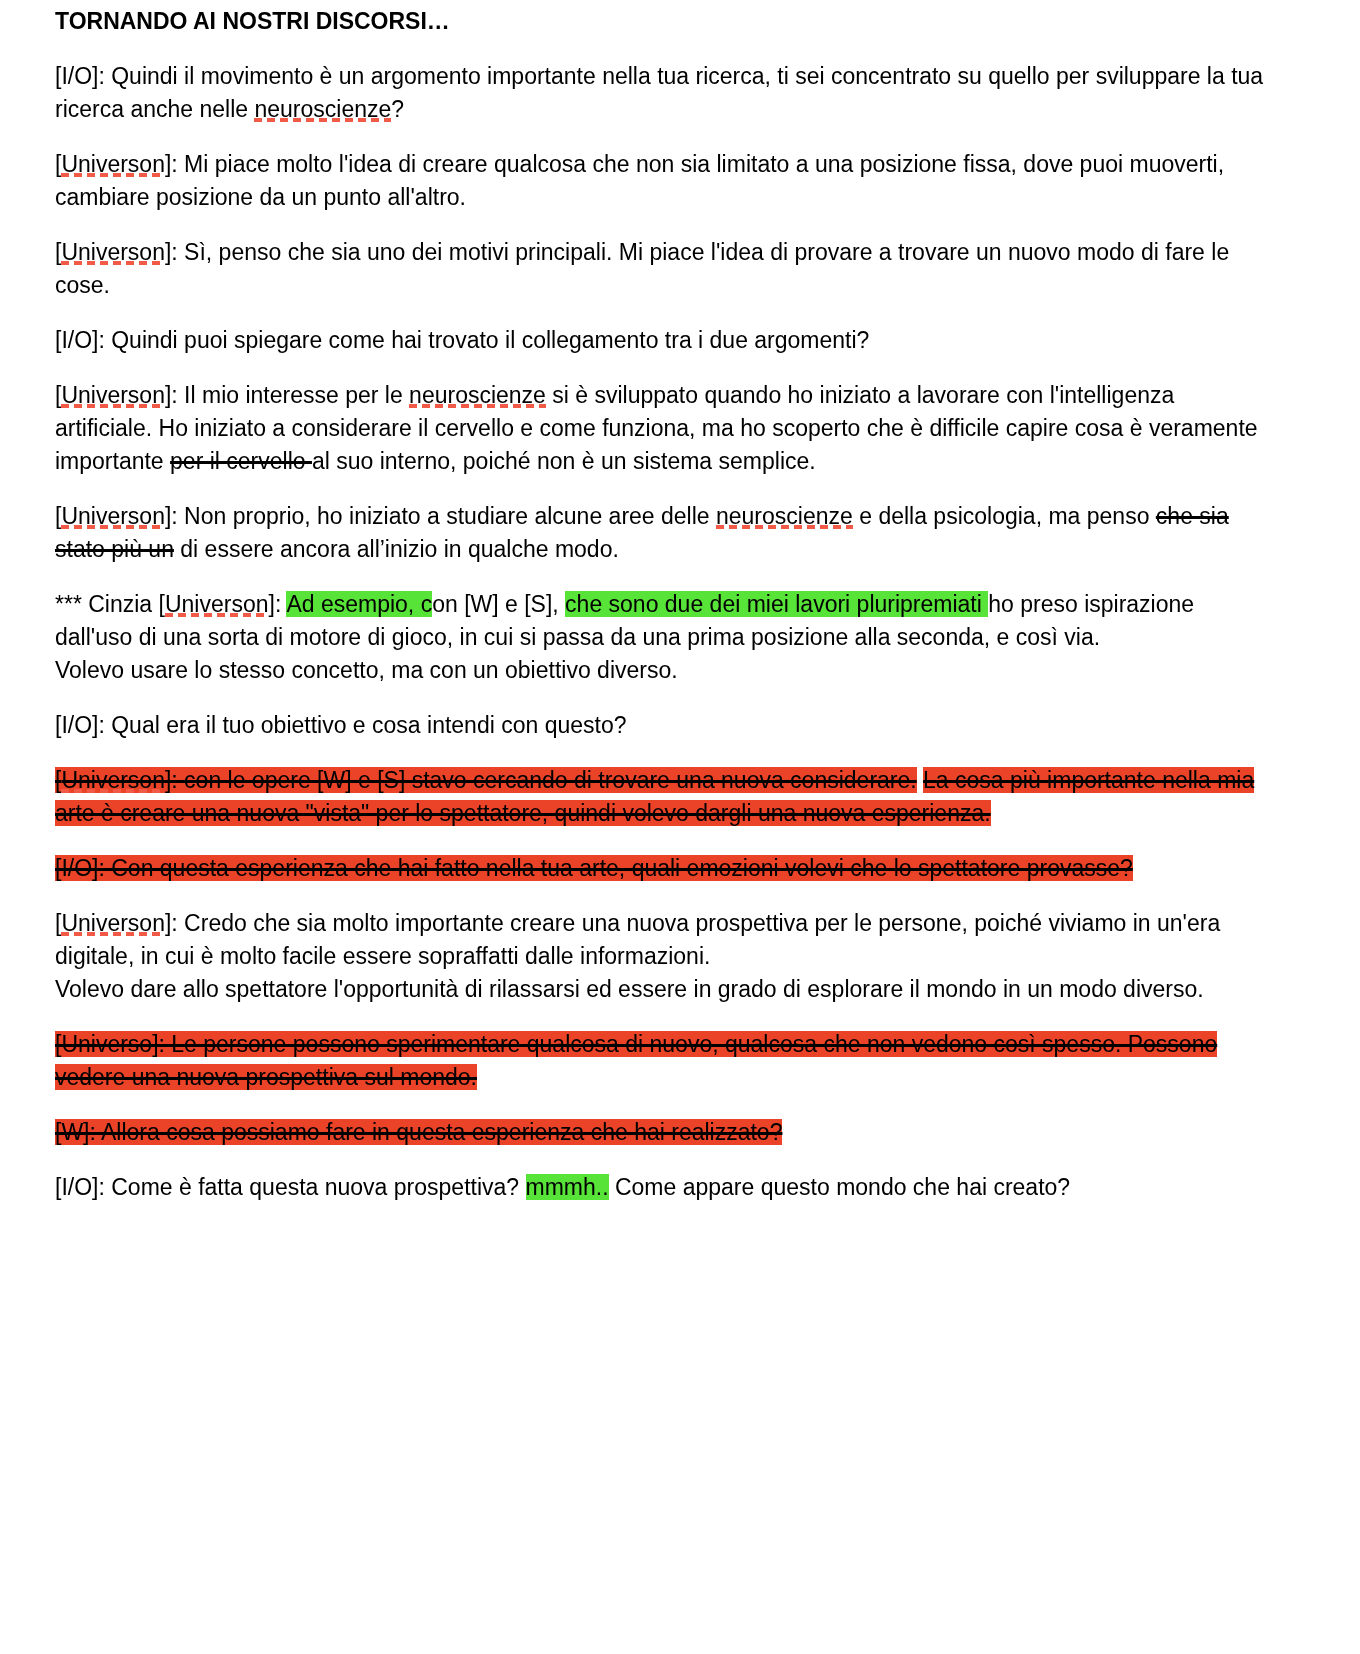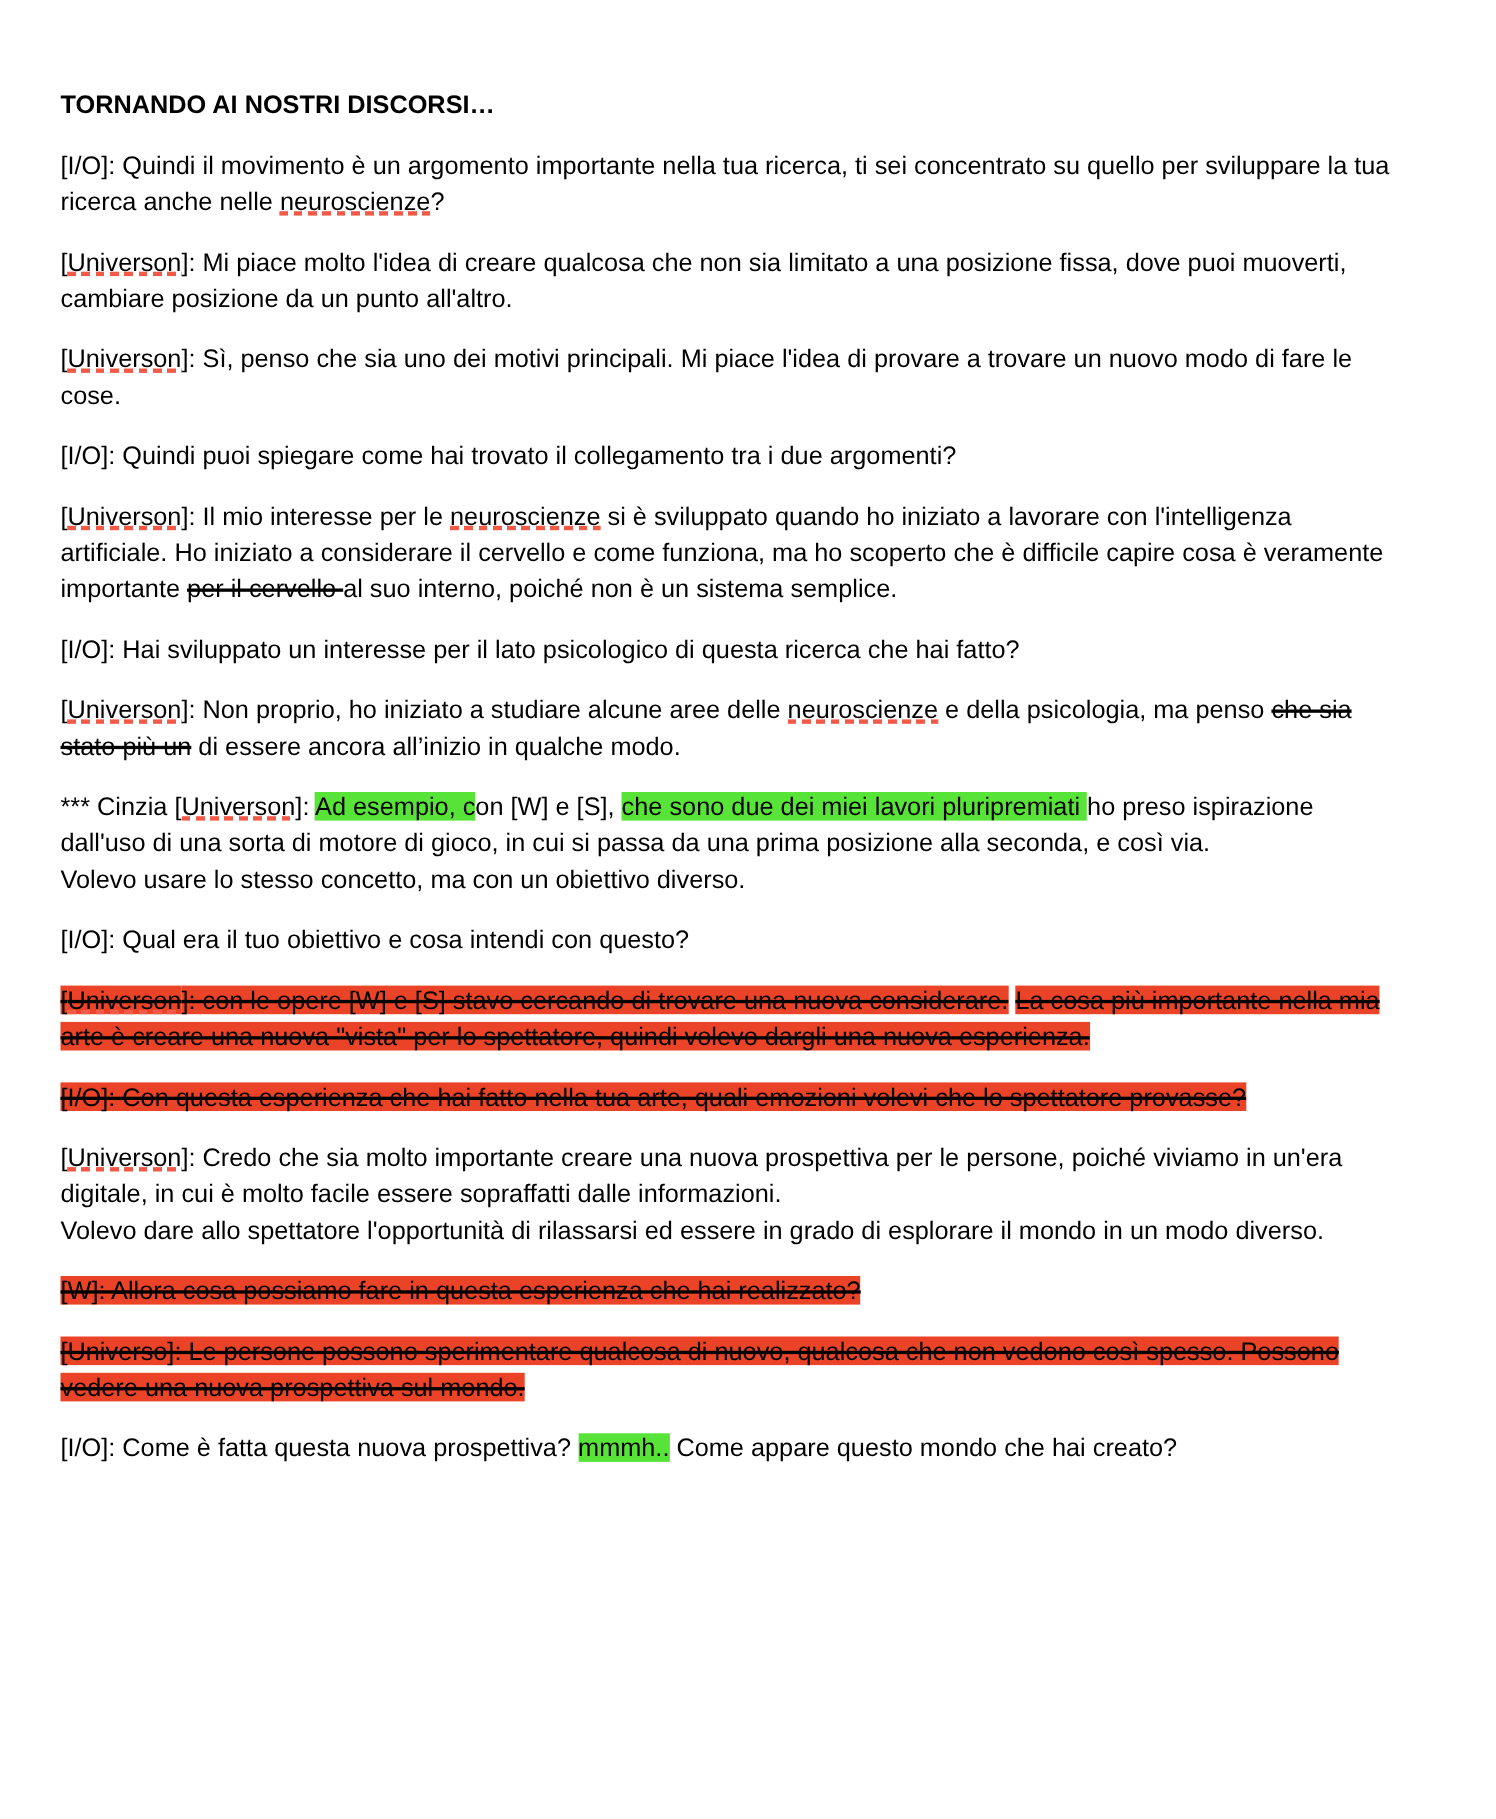--- a/index.html
+++ b/index.html
@@ -11,23 +11,22 @@
     width: 1360px;
     height: 1654px;
     overflow: hidden;
     font-family: "Liberation Sans", "DejaVu Sans", sans-serif;
     font-size: 23px;
     line-height: 33px;
     color: #000000;
     -webkit-font-smoothing: antialiased;
   }
   .doc {
-    padding: 33px 0 0 55px;
+    padding: 5px 0 0 55px;
     width: 1218px;
-    margin-top: 46px;
   }
   .doc p {
     margin: 0 0 22px 0;
   }
   
   .bold { font-weight: bold; }
   .strike {
     text-decoration: line-through;
     text-decoration-thickness: 2.5px;
     text-decoration-color: #000000;
@@ -50,23 +49,22 @@
 </head>
 <body style="background: rgb(255, 255, 255); color: rgb(0, 0, 0);">
 
 <div class="doc" id="doc-root">
     <p><span class="bold">TORNANDO AI NOSTRI DISCORSI…</span></p>
     <p><span>[I/O]: Quindi il movimento è un argomento importante nella tua ricerca, ti sei concentrato su quello per sviluppare la tua ricerca anche nelle </span><span class="spell">neuroscienze</span><span>?</span></p>
     <p><span>[</span><span class="spell">Universon</span><span>]: Mi piace molto l'idea di creare qualcosa che non sia limitato a una posizione fissa, dove puoi muoverti, cambiare posizione da un punto all'altro.</span></p>
     <p><span>[</span><span class="spell">Universon</span><span>]: Sì, penso che sia uno dei motivi principali. Mi piace l'idea di provare a trovare un nuovo modo di fare le cose.</span></p>
     <p><span>[I/O]: Quindi puoi spiegare come hai trovato il collegamento tra i due argomenti?</span></p>
     <p><span>[</span><span class="spell">Universon</span><span>]: Il mio interesse per le </span><span class="spell">neuroscienze</span><span> si è sviluppato quando ho iniziato a lavorare con l'intelligenza artificiale. Ho iniziato a considerare il cervello e come funziona, ma ho scoperto che è difficile capire cosa è veramente importante </span><span class="strike">per il cervello </span><span>al suo interno, poiché non è un sistema semplice.</span></p>
-    <p><span>[I/O]: Hai sviluppato un interesse per il lato psicologico di questa ricerca che hai fatto?</span></p>
     <p><span>[</span><span class="spell">Universon</span><span>]: Non proprio, ho iniziato a studiare alcune aree delle </span><span class="spell">neuroscienze</span><span> e della psicologia, ma penso </span><span class="strike">che sia stato più un</span><span> di essere ancora all’inizio in qualche modo.</span></p>
     <p><span>*** </span><span class="underline">Cinzia</span><span> [</span><span class="spell">Universon</span><span>]: </span><span class="green">Ad esempio, c</span><span>on [W] e [S], </span><span class="green">che sono due dei miei lavori pluripremiati </span><span>ho preso ispirazione dall'uso di una sorta di motore di gioco, in cui si passa da una prima posizione alla seconda, e così via.</span><br><span>Volevo usare lo stesso concetto, ma con un obiettivo diverso.</span></p>
     <p><span>[I/O]: Qual era il tuo obiettivo e cosa intendi con questo?</span></p>
     <p><span class="red strike">[</span><span class="red strike spell">Universon</span><span class="red strike">]: con le opere [W] e [S]  stavo cercando di trovare una nuova considerare.</span><span> </span><span class="red strike">La cosa più importante nella mia arte è creare una nuova "vista" per lo spettatore, quindi volevo dargli una nuova esperienza.</span></p>
     <p><span class="red strike">[I/O]: Con questa esperienza che hai fatto nella tua arte, quali emozioni volevi che lo spettatore provasse?</span></p>
     <p><span>[</span><span class="spell">Universon</span><span>]: Credo che sia molto importante creare una nuova prospettiva per le persone, poiché viviamo in un'era digitale, in cui è molto facile essere sopraffatti dalle informazioni.</span><br><span>Volevo dare allo spettatore l'opportunità di rilassarsi ed essere in grado di esplorare il mondo in un modo diverso.</span></p>
+    <p><span class="red strike">[Universo]: Le persone possono sperimentare qualcosa di nuovo, qualcosa che non vedono così spesso. Possono vedere una nuova prospettiva sul mondo.</span></p>
     <p><span class="red strike">[W]: Allora cosa possiamo fare in questa esperienza che hai realizzato?</span></p>
-    <p><span class="red strike">[Universo]: Le persone possono sperimentare qualcosa di nuovo, qualcosa che non vedono così spesso. Possono vedere una nuova prospettiva sul mondo.</span></p>
     <p><span>[I/O]: Come è fatta questa nuova prospettiva? </span><span class="green">mmmh..</span><span> Come appare questo mondo che hai creato?</span></p>
   </div>
 
 </body></html>

